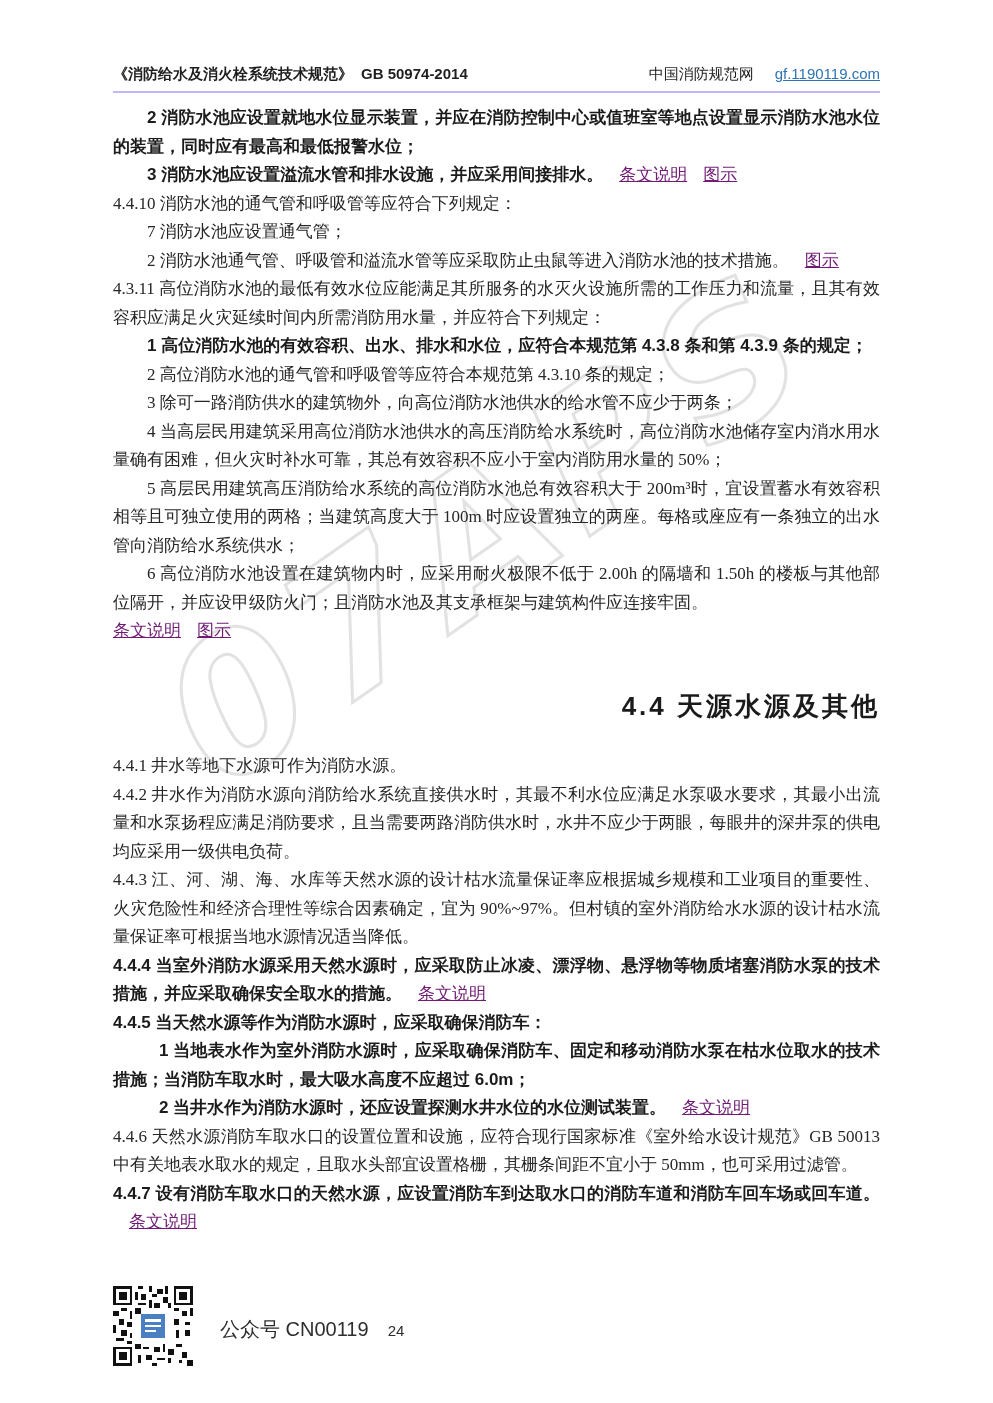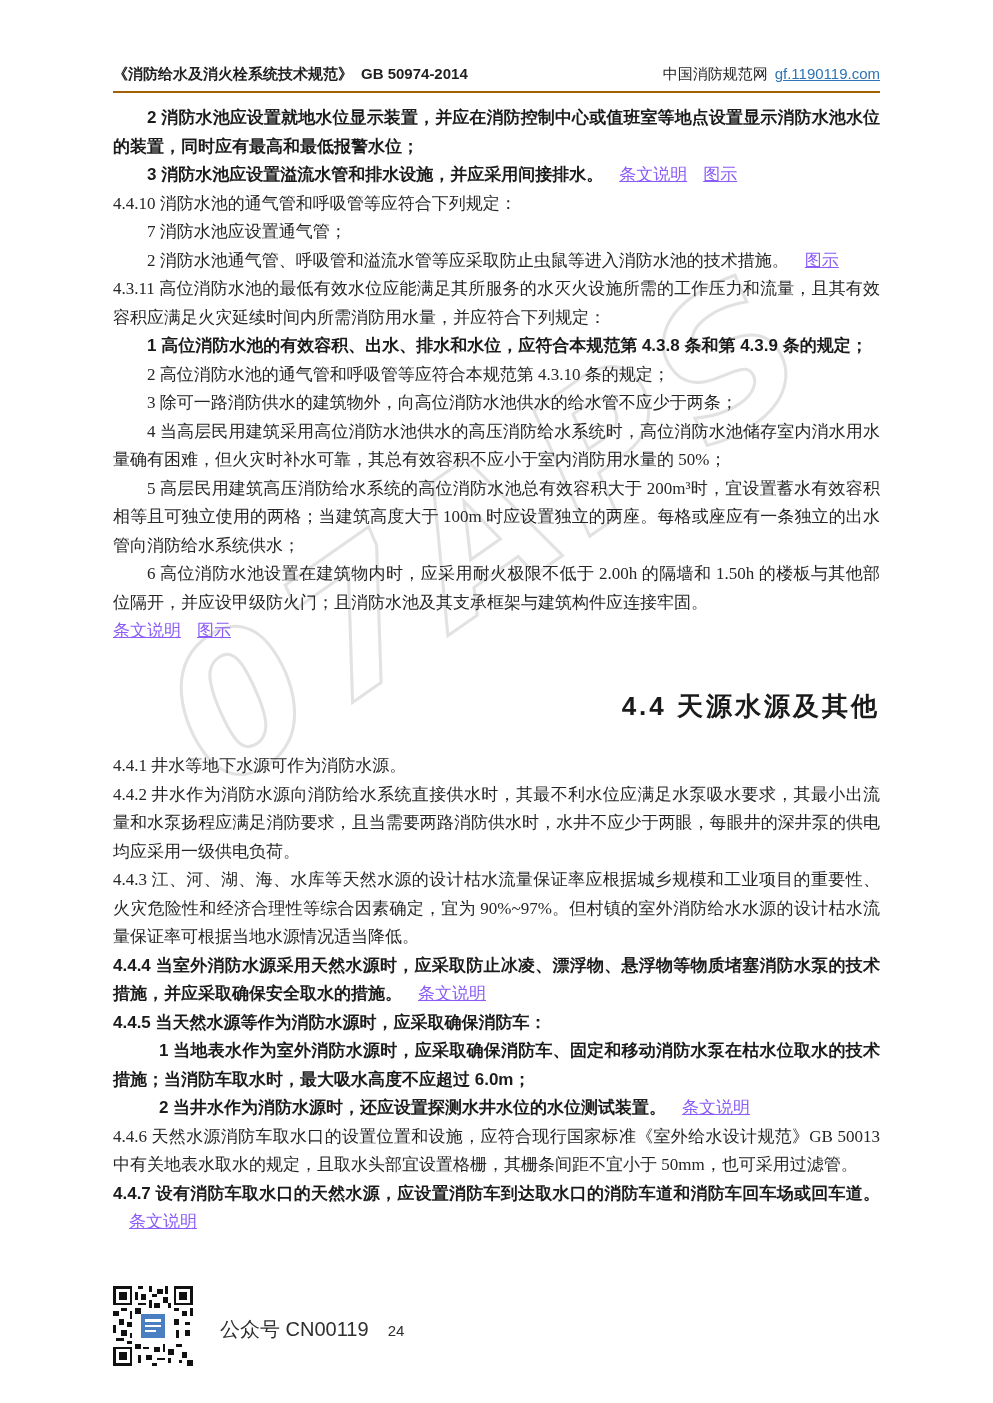--- a/index.html
+++ b/index.html
@@ -8,29 +8,29 @@
     width:993px;height:1403px;
     background:#ffffff;
     overflow:hidden;
     font-family:"Liberation Serif","DejaVu Serif",serif;
     color:#262626;
   }
   
   .header{
     position:absolute;top:64px;left:113px;width:767px;
     display:flex;justify-content:space-between;align-items:flex-end;
-    border-bottom:2px solid #a16207;
+    border-bottom:2px solid #c4b5fd;
     padding-bottom:7px;
     font-size:15px;line-height:20px;
     font-family:"Liberation Sans","DejaVu Sans",sans-serif;
   }
   .header .h-left{font-weight:bold;color:#1f1f1f;}
   .header .h-left .doc-code{margin-left:8px;}
   .header .h-right{color:#1f1f1f;}
-  .header .site-url{color:#2e74b5;text-decoration:underline;margin-left:7px;cursor:pointer;}
+  .header .site-url{color:#2e74b5;text-decoration:underline;margin-left:21px;cursor:pointer;}
   
   .watermark{
     position:absolute;top:420px;left:40px;width:900px;
     text-align:center;
     font-family:"DejaVu Sans",sans-serif;
     font-weight:bold;font-style:italic;
     font-size:185px;letter-spacing:14px;
     color:#f1f1f1;
     -webkit-text-fill-color:transparent;
     -webkit-text-stroke:3px #e2e2e2;
@@ -45,21 +45,21 @@
     text-align:justify;
   }
   .content p{margin:0;}
   .content p.ind1{text-indent:2em;}
   .content p.ind2{text-indent:2.7em;}
   .content p.bold{
     font-family:"Liberation Sans","DejaVu Sans",sans-serif;
     font-weight:bold;color:#1b1b1b;
   }
   .doc-link{
-    color:#8b5cf6;text-decoration:underline;
+    color:#701a75;text-decoration:underline;
     margin-left:16px;cursor:pointer;
     font-family:"Liberation Serif","DejaVu Serif",serif;
     font-weight:normal;
   }
   .content p.links-only .doc-link:first-child{margin-left:0;}
   h2.section-heading{
     text-align:right;
     font-family:"Liberation Sans","DejaVu Sans",sans-serif;
     font-weight:bold;color:#1b1b1b;
     font-size:26px;letter-spacing:3px;

